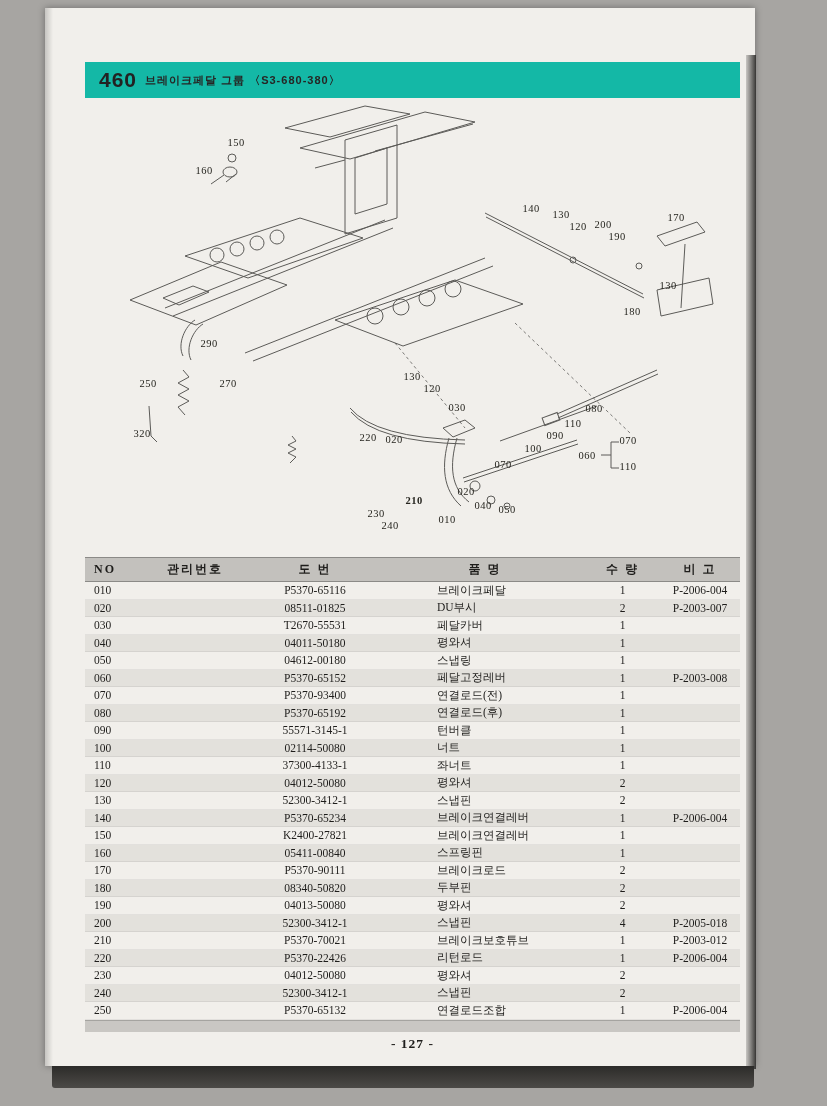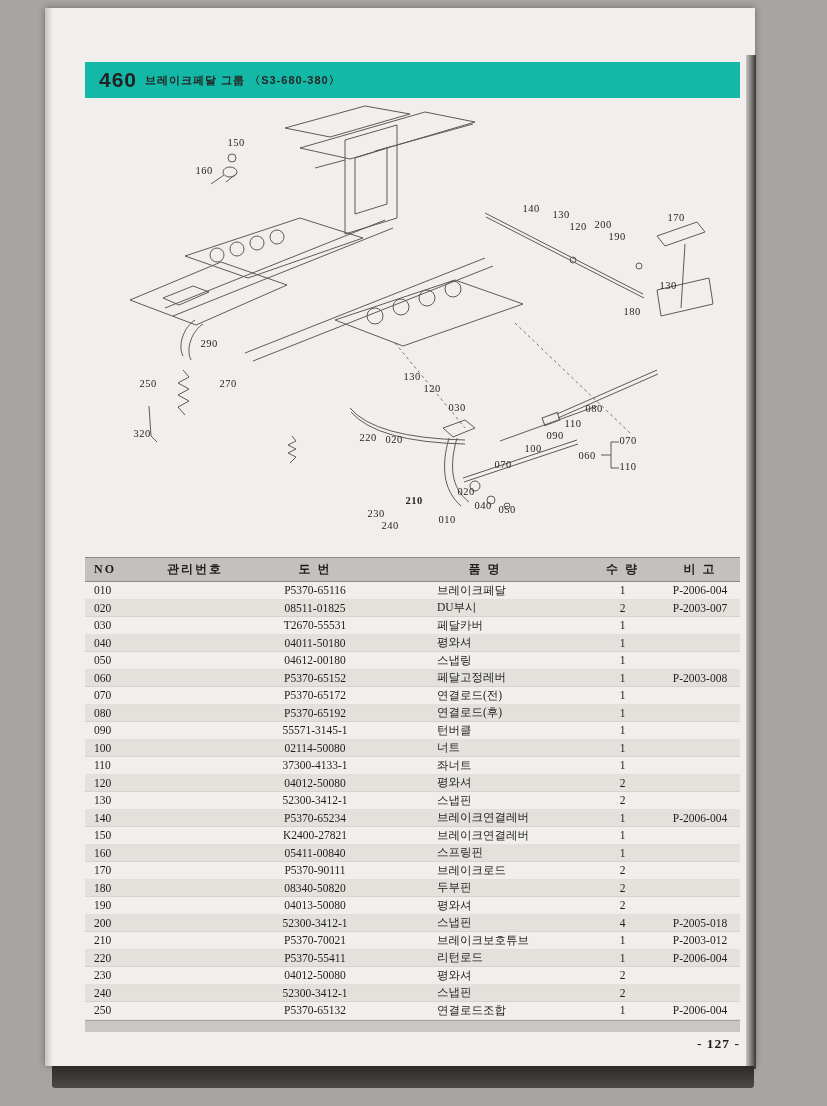--- a/index.html
+++ b/index.html
@@ -58,21 +58,21 @@
     border-top:1.5px solid #8b8a87; border-bottom:1.5px solid #8b8a87;
     letter-spacing:2px;
   }
   .cell-no { padding-left:9px; }
   .cell-mgmt, .cell-dwg, .cell-qty, .cell-note { text-align:center; }
   .cell-name { padding-left:52px; }
   .thead .cell-name { padding-left:0; text-align:center; }
   .table-footer { height:12px; background:#c9c7c3; border-top:1px solid #a5a4a0; }
   .page-number {
     position:absolute; left:40px; top:1028px; width:655px;
-    text-align:right; font-size:13.5px; font-weight:bold; letter-spacing:1px;
+    text-align:center; font-size:13.5px; font-weight:bold; letter-spacing:1px;
   }
 </style>
 </head>
 <body>
 
 <div class="page">
 
   <div class="header-bar">
     <span class="hnum">460</span>
     <span class="htitle">브레이크페달 그룹 〈S3-680-380〉</span>
@@ -242,21 +242,21 @@
     <div class="cell-no">060</div>
     <div class="cell-mgmt"></div>
     <div class="cell-dwg">P5370-65152</div>
     <div class="cell-name">페달고정레버</div>
     <div class="cell-qty">1</div>
     <div class="cell-note">P-2003-008</div>
   </div>
         <div class="trow">
     <div class="cell-no">070</div>
     <div class="cell-mgmt"></div>
-    <div class="cell-dwg">P5370-65172</div>
+    <div class="cell-dwg">P5370-93400</div>
     <div class="cell-name">연결로드(전)</div>
     <div class="cell-qty">1</div>
     <div class="cell-note"></div>
   </div>
         <div class="trow alt">
     <div class="cell-no">080</div>
     <div class="cell-mgmt"></div>
     <div class="cell-dwg">P5370-65192</div>
     <div class="cell-name">연결로드(후)</div>
     <div class="cell-qty">1</div>
@@ -362,21 +362,21 @@
     <div class="cell-no">210</div>
     <div class="cell-mgmt"></div>
     <div class="cell-dwg">P5370-70021</div>
     <div class="cell-name">브레이크보호튜브</div>
     <div class="cell-qty">1</div>
     <div class="cell-note">P-2003-012</div>
   </div>
         <div class="trow alt">
     <div class="cell-no">220</div>
     <div class="cell-mgmt"></div>
-    <div class="cell-dwg">P5370-55411</div>
+    <div class="cell-dwg">P5370-22426</div>
     <div class="cell-name">리턴로드</div>
     <div class="cell-qty">1</div>
     <div class="cell-note">P-2006-004</div>
   </div>
         <div class="trow">
     <div class="cell-no">230</div>
     <div class="cell-mgmt"></div>
     <div class="cell-dwg">04012-50080</div>
     <div class="cell-name">평와셔</div>
     <div class="cell-qty">2</div>

